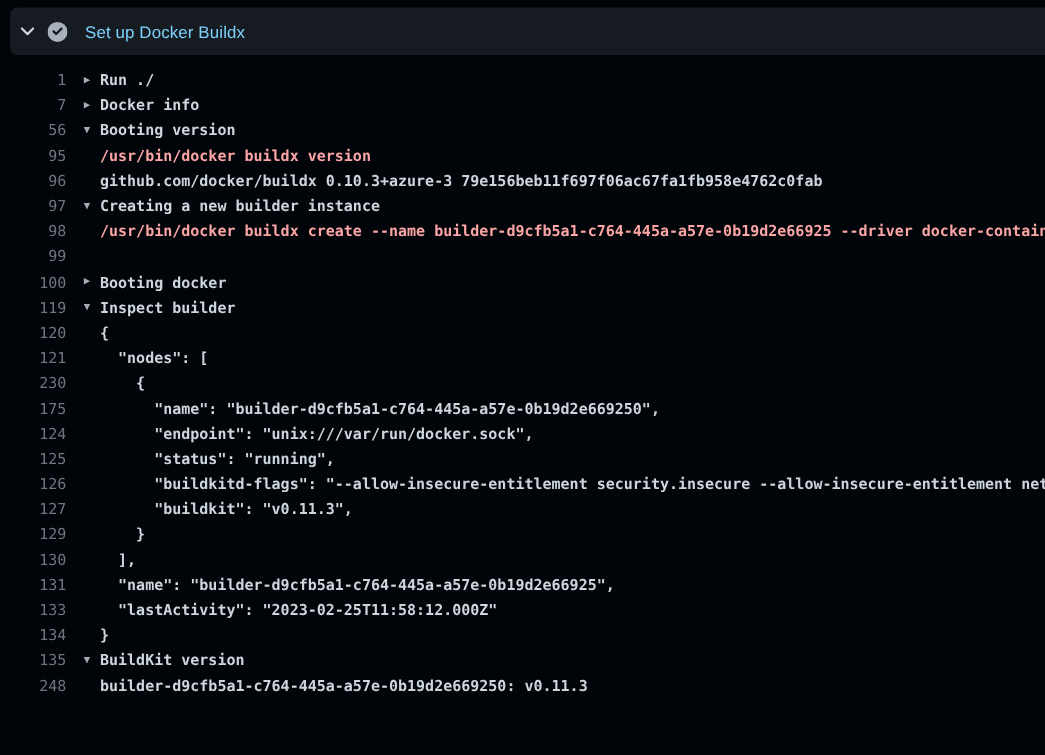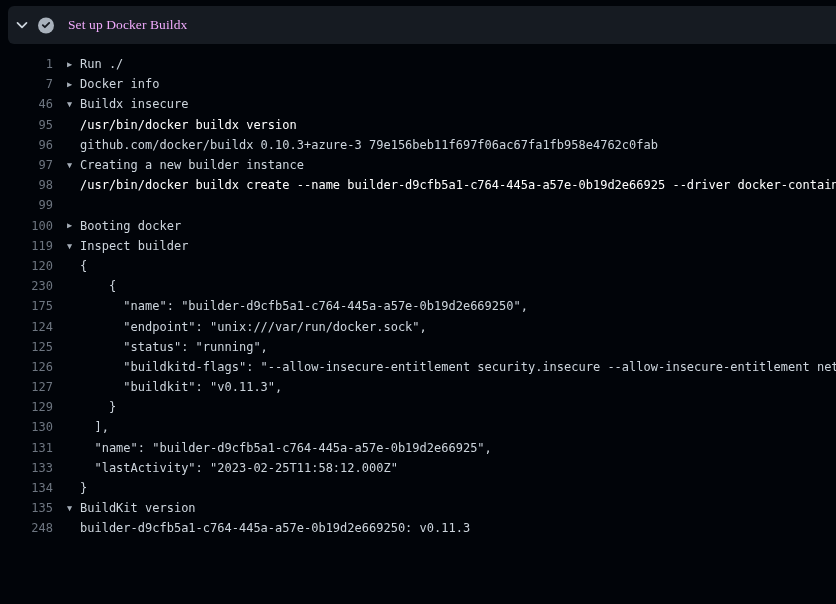--- a/index.html
+++ b/index.html
@@ -14,44 +14,44 @@
   .step-header{
     position:absolute;left:8px;right:0;top:6px;height:38px;
     background:#161b22;border-radius:6px 0 0 6px;
     display:flex;align-items:center;
     padding-left:6px;box-sizing:border-box;cursor:pointer;
   }
   .hdr-icon{width:16px;height:16px;display:flex;align-items:center;justify-content:center;flex:0 0 auto;}
   .chevron{margin-right:8px;}
   .statusicon{margin-right:14px;}
   .step-title{
-    font-family:Liberation Serif, serif;
-    font-size:13.5px;color:#f0abfc;letter-spacing:.1px;
+    font-family:Liberation Sans, sans-serif;
+    font-size:13.5px;color:#7dd3fc;letter-spacing:.1px;
     white-space:nowrap;
   }
 
   
   .log{
     position:absolute;left:0;right:0;top:50px;bottom:0;
     padding-top:4px;overflow:hidden;
   }
   .row{
     height:20.2px;display:flex;align-items:center;
     font-size:12px;white-space:pre;
   }
   .num{
     flex:0 0 40px;margin-left:13px;text-align:right;
     color:#6e7681;text-decoration:none;cursor:pointer;
   }
   .glyph{
     flex:0 0 13px;margin-left:14px;
     font-size:8.5px;color:#a5aeb8;line-height:1;
   }
-  .text{color:#cdd5dd;}
-  .text.cmd{color:#ffffff;}
+  .text{color:#cdd5dd;font-weight:bold;}
+  .text.cmd{color:#fca5a5;}
   .text.grouptitle{cursor:pointer;}
 </style>
 </head>
 <body>
 
 <div class="screen">
 
   <div class="step-header">
     <span class="hdr-icon chevron">
       <svg width="16" height="16" viewBox="0 0 16 16">
@@ -63,29 +63,30 @@
         <circle cx="8" cy="8" r="8" fill="#a9b2bc"></circle>
         <path d="M11.2 5.4 6.9 9.7 4.8 7.6" stroke="#14181f" stroke-width="1.8" fill="none" stroke-linecap="round" stroke-linejoin="round"></path>
       </svg>
     </span>
     <span class="step-title">Set up Docker Buildx</span>
   </div>
 
   <div class="log" id="log">
       <div class="row"><a class="num">1</a><span class="glyph">▶</span><span class="text grouptitle">Run ./</span></div>
       <div class="row"><a class="num">7</a><span class="glyph">▶</span><span class="text grouptitle">Docker info</span></div>
-      <div class="row"><a class="num">46</a><span class="glyph">▼</span><span class="text grouptitle">Buildx insecure</span></div>
+      <div class="row"><a class="num">56</a><span class="glyph">▼</span><span class="text grouptitle">Booting version</span></div>
       <div class="row"><a class="num">95</a><span class="glyph"></span><span class="text cmd">/usr/bin/docker buildx version</span></div>
       <div class="row"><a class="num">96</a><span class="glyph"></span><span class="text">github.com/docker/buildx 0.10.3+azure-3 79e156beb11f697f06ac67fa1fb958e4762c0fab</span></div>
       <div class="row"><a class="num">97</a><span class="glyph">▼</span><span class="text grouptitle">Creating a new builder instance</span></div>
       <div class="row"><a class="num">98</a><span class="glyph"></span><span class="text cmd">/usr/bin/docker buildx create --name builder-d9cfb5a1-c764-445a-a57e-0b19d2e66925 --driver docker-container</span></div>
       <div class="row"><a class="num">99</a><span class="glyph"></span></div>
       <div class="row"><a class="num">100</a><span class="glyph">▶</span><span class="text grouptitle">Booting docker</span></div>
       <div class="row"><a class="num">119</a><span class="glyph">▼</span><span class="text grouptitle">Inspect builder</span></div>
       <div class="row"><a class="num">120</a><span class="glyph"></span><span class="text">{</span></div>
+      <div class="row"><a class="num">121</a><span class="glyph"></span><span class="text">  "nodes": [</span></div>
       <div class="row"><a class="num">230</a><span class="glyph"></span><span class="text">    {</span></div>
       <div class="row"><a class="num">175</a><span class="glyph"></span><span class="text">      "name": "builder-d9cfb5a1-c764-445a-a57e-0b19d2e669250",</span></div>
       <div class="row"><a class="num">124</a><span class="glyph"></span><span class="text">      "endpoint": "unix:///var/run/docker.sock",</span></div>
       <div class="row"><a class="num">125</a><span class="glyph"></span><span class="text">      "status": "running",</span></div>
       <div class="row"><a class="num">126</a><span class="glyph"></span><span class="text">      "buildkitd-flags": "--allow-insecure-entitlement security.insecure --allow-insecure-entitlement network.host",</span></div>
       <div class="row"><a class="num">127</a><span class="glyph"></span><span class="text">      "buildkit": "v0.11.3",</span></div>
       <div class="row"><a class="num">129</a><span class="glyph"></span><span class="text">    }</span></div>
       <div class="row"><a class="num">130</a><span class="glyph"></span><span class="text">  ],</span></div>
       <div class="row"><a class="num">131</a><span class="glyph"></span><span class="text">  "name": "builder-d9cfb5a1-c764-445a-a57e-0b19d2e66925",</span></div>
       <div class="row"><a class="num">133</a><span class="glyph"></span><span class="text">  "lastActivity": "2023-02-25T11:58:12.000Z"</span></div>

